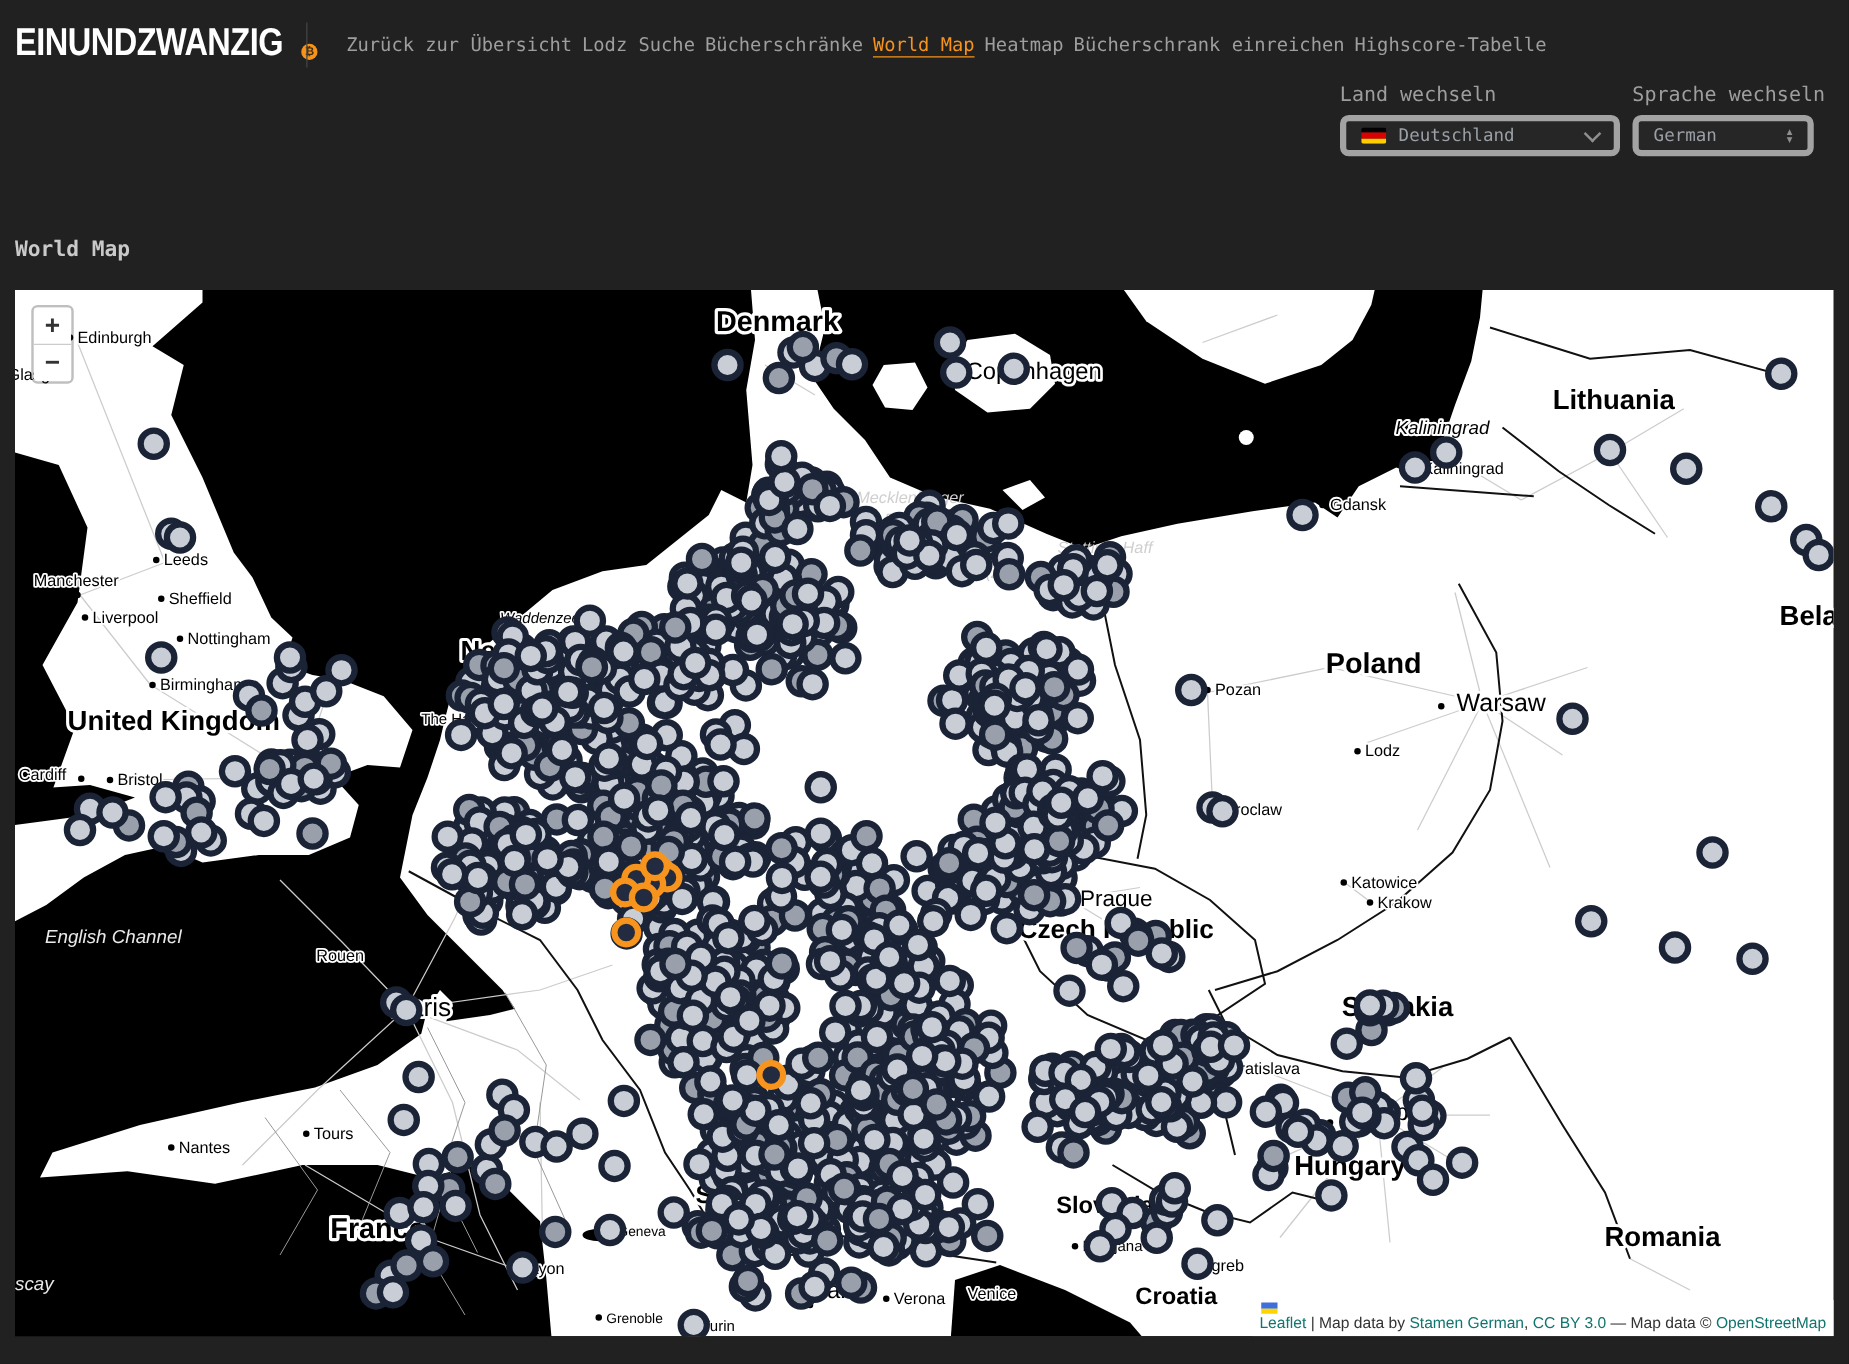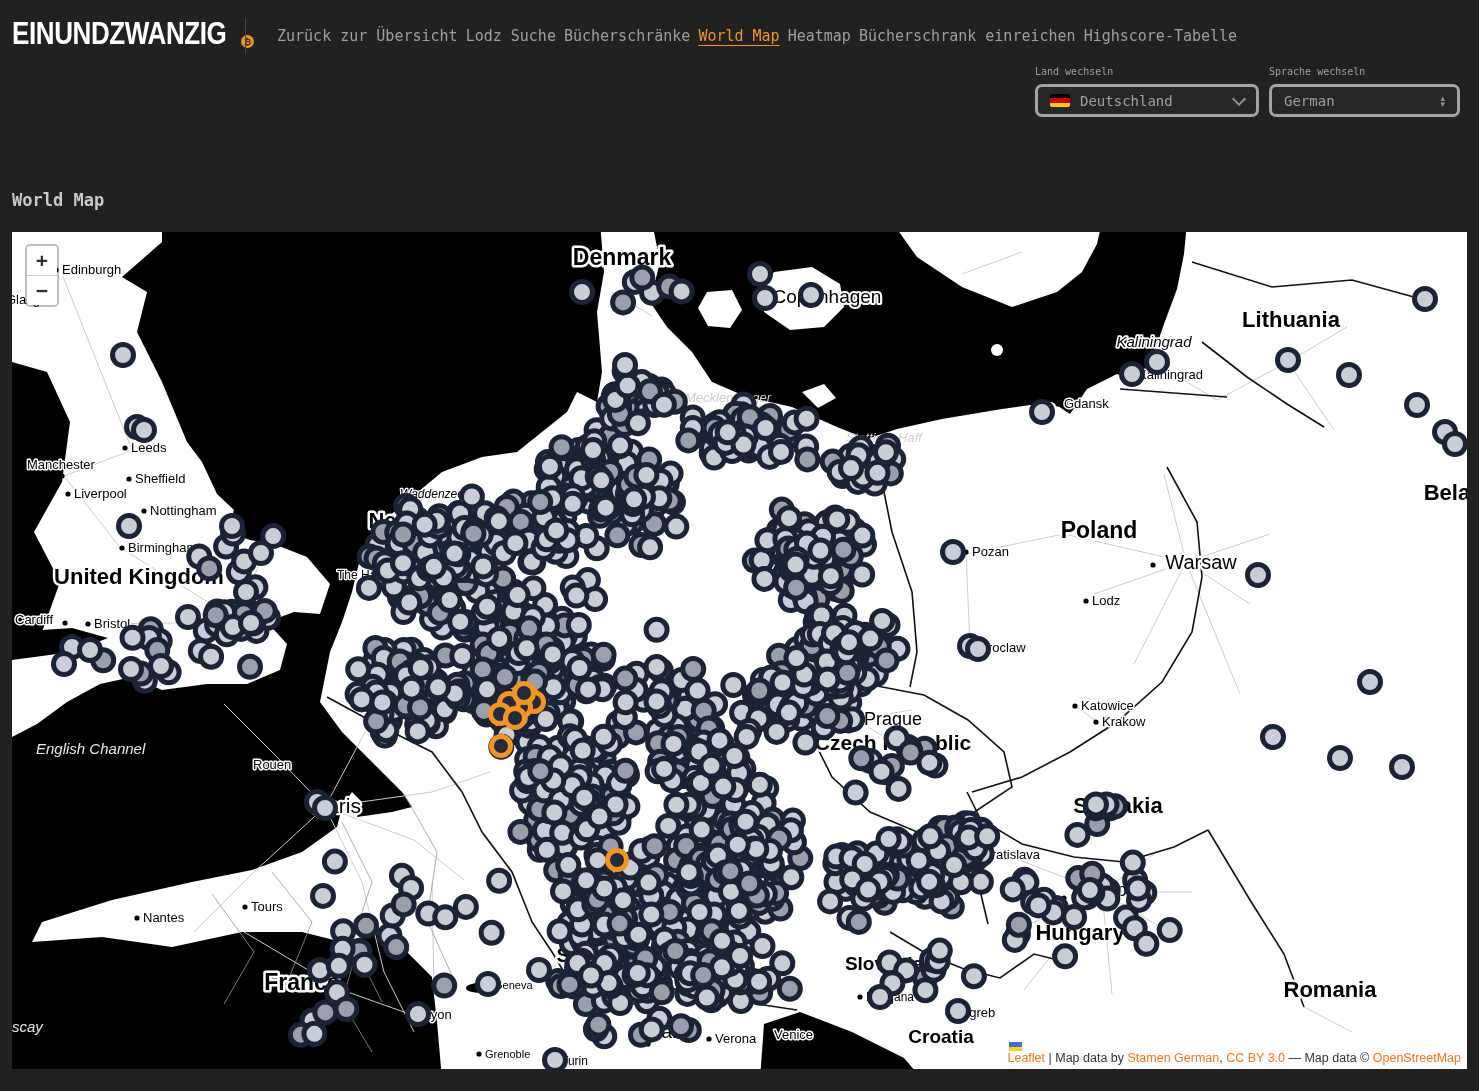--- a/index.html
+++ b/index.html
@@ -12,25 +12,25 @@
   .logo-dot{width:13px;height:13px;border-radius:50%;background:#f7931a;color:#3a2b12;font-size:9px;
     font-weight:bold;display:flex;align-items:center;justify-content:center;margin-left:-26px;margin-bottom:1px;
     font-family:"DejaVu Sans",sans-serif;}
   .nav-divider{position:absolute;left:245px;top:18px;width:1px;height:36px;background:#454545;}
   .nav{position:absolute;left:277px;top:27px;display:flex;gap:8px;white-space:nowrap;}
   .nav a{font-size:15px;color:#9e9e9e;text-decoration:none;}
   .nav a.active{color:#f7931a;text-decoration:underline;text-underline-offset:4px;}
   
   .controls{position:absolute;right:19px;top:66px;display:flex;gap:10px;}
   .ctrl{display:flex;flex-direction:column;}
-  .ctrl-label{font-size:10px;color:#9e9e9e;margin-bottom:7px;}
-  .select{height:33px;background:#262626;border:3px solid #a3a3a3;border-radius:7px;display:flex;
+  .ctrl-label{font-size:16px;color:#9e9e9e;margin-bottom:7px;}
+  .select{height:33px;background:#262626;border:5px solid #a3a3a3;border-radius:7px;display:flex;
     align-items:center;padding:0 12px;color:#9aa0a6;font-size:14px;box-sizing:border-box;cursor:pointer;}
   .sel-country{width:224px;}
-  .sel-lang{width:191px;}
+  .sel-lang{width:145px;}
   .flag-de{width:20px;height:13px;border-radius:2px;overflow:hidden;display:inline-flex;flex-direction:column;margin-right:10px;flex:none;}
   .flag-de i{flex:1;}
   .flag-de i:nth-child(1){background:#000;}
   .flag-de i:nth-child(2){background:#d00;}
   .flag-de i:nth-child(3){background:#ffce00;}
   .sel-grow{flex:1;}
   .chev{width:8px;height:8px;border-right:2px solid #8f8f8f;border-bottom:2px solid #8f8f8f;
     transform:rotate(45deg);margin-top:-4px;flex:none;}
   .updown{display:flex;flex-direction:column;line-height:6px;font-size:9px;color:#8f8f8f;flex:none;
     font-family:"DejaVu Sans",sans-serif;}
@@ -39,21 +39,21 @@
   
   .map{position:absolute;left:12px;top:232px;width:1455px;height:837px;background:#000;overflow:hidden;}
   .map svg{position:absolute;left:0;top:0;}
   .zoomctl{position:absolute;left:13px;top:12px;width:30px;border:2px solid rgba(0,0,0,0.25);
     border-radius:5px;overflow:hidden;z-index:5;}
   .zoomctl .zbtn{width:30px;height:29px;background:#fff;color:#333;font-size:21px;font-weight:bold;
     display:flex;align-items:center;justify-content:center;font-family:"Liberation Sans",sans-serif;cursor:pointer;}
   .zoomctl .zbtn:first-child{border-bottom:1px solid #ccc;}
   .attribution{position:absolute;right:0;bottom:0;background:rgba(255,255,255,0.8);padding:1px 6px 2px 6px;
     font-family:"Liberation Sans",sans-serif;font-size:12.5px;color:#333;z-index:5;line-height:1.25;}
-  .attribution a{color:#f97316;text-decoration:none;}
+  .attribution a{color:#0f766e;text-decoration:none;}
   .flag-ua{display:block;width:13px;height:9px;margin:1px 0 0 1px;}
   .flag-ua i{display:block;height:50%;}
   .flag-ua i:first-child{background:#3f6fd8;}
   .flag-ua i:last-child{background:#ffd500;}
 </style>
 </head>
 <body>
 
 <div class="header">
   <div class="logo-wrap">

